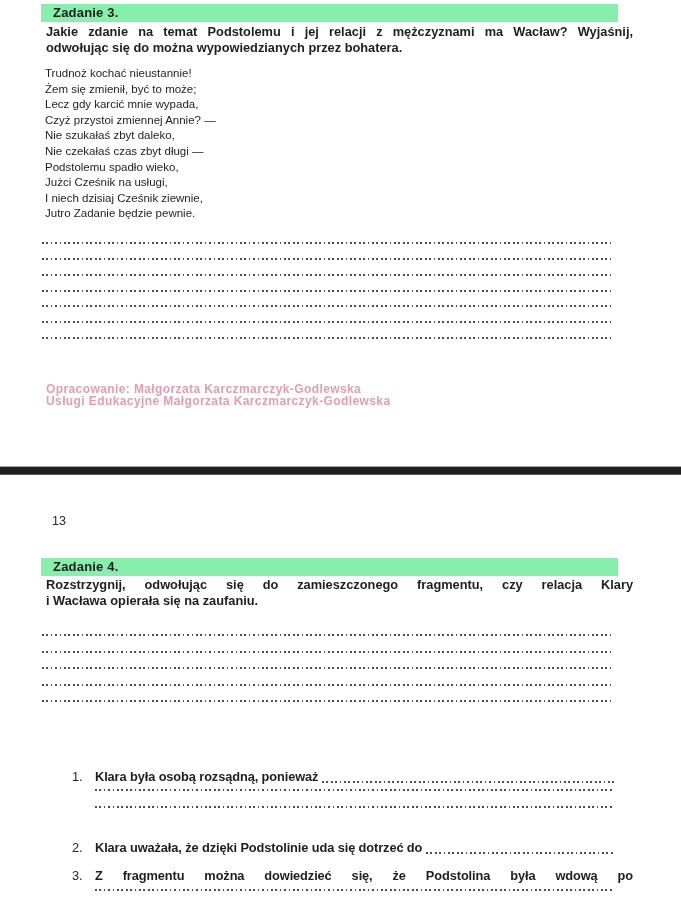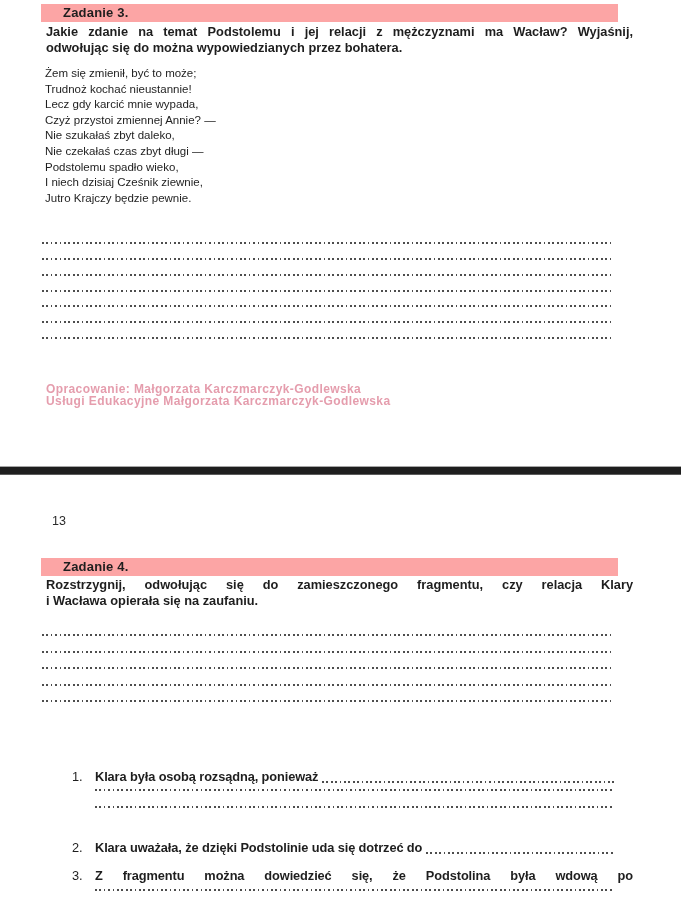--- a/index.html
+++ b/index.html
@@ -10,25 +10,25 @@
     background: #ffffff;
     overflow: hidden;
     font-family: "Liberation Sans", sans-serif;
     color: #1e1e1e;
   }
   .taskbar {
     position: absolute;
     left: 41px;
     width: 577px;
     height: 18px;
-    background: #fca5a5;
+    background: #86efac;
     font-size: 13px;
     font-weight: bold;
     line-height: 18px;
-    padding-left: 22px;
+    padding-left: 12px;
     box-sizing: border-box;
     letter-spacing: 0.2px;
   }
   .question {
     position: absolute;
     left: 46px;
     width: 587px;
     font-size: 12.8px;
     font-weight: bold;
     line-height: 16px;
@@ -109,29 +109,30 @@
 <div id="page">
 
   <div class="taskbar" style="top:4px">Zadanie 3.</div>
 
   <div class="question" style="top:24px">
     <div class="jl">Jakie zdanie na temat Podstolemu i jej relacji z mężczyznami ma Wacław? Wyjaśnij,</div>
     <div>odwołując się do można wypowiedzianych przez bohatera.</div>
   </div>
 
   <div class="poem">
+    <div>Trudnoż kochać nieustannie!</div>
     <div>Żem się zmienił, być to może;</div>
-    <div>Trudnoż kochać nieustannie!</div>
     <div>Lecz gdy karcić mnie wypada,</div>
     <div>Czyż przystoi zmiennej Annie? —</div>
     <div>Nie szukałaś zbyt daleko,</div>
     <div>Nie czekałaś czas zbyt długi —</div>
     <div>Podstolemu spadło wieko,</div>
+    <div>Jużci Cześnik na usługi,</div>
     <div>I niech dzisiaj Cześnik ziewnie,</div>
-    <div>Jutro Krajczy będzie pewnie.</div>
+    <div>Jutro Zadanie będzie pewnie.</div>
   </div>
 
   <div class="answers" style="top:228px">
     <div class="ansrow">
       <div class="dots"></div>
     </div>
   <div class="ansrow">
       <div class="dots"></div>
     </div>
       <div class="ansrow">

